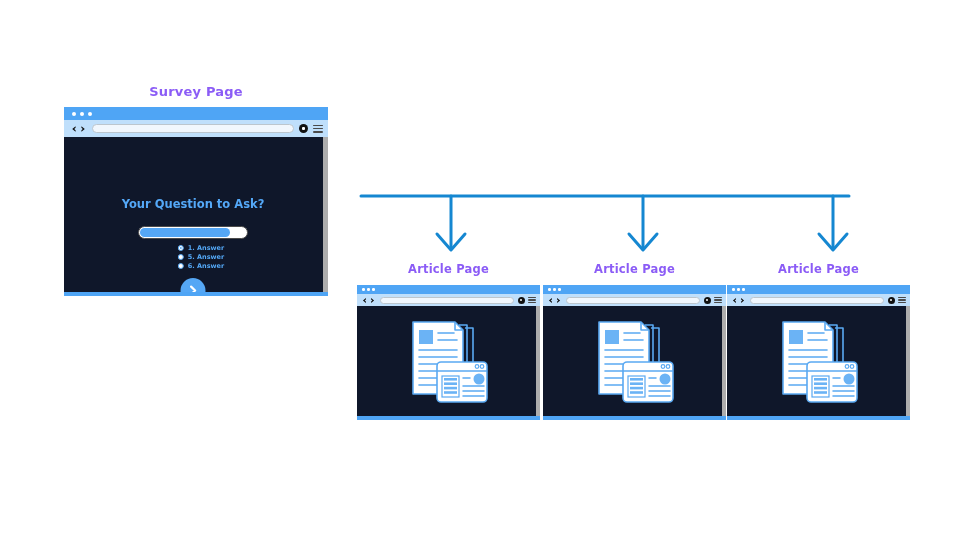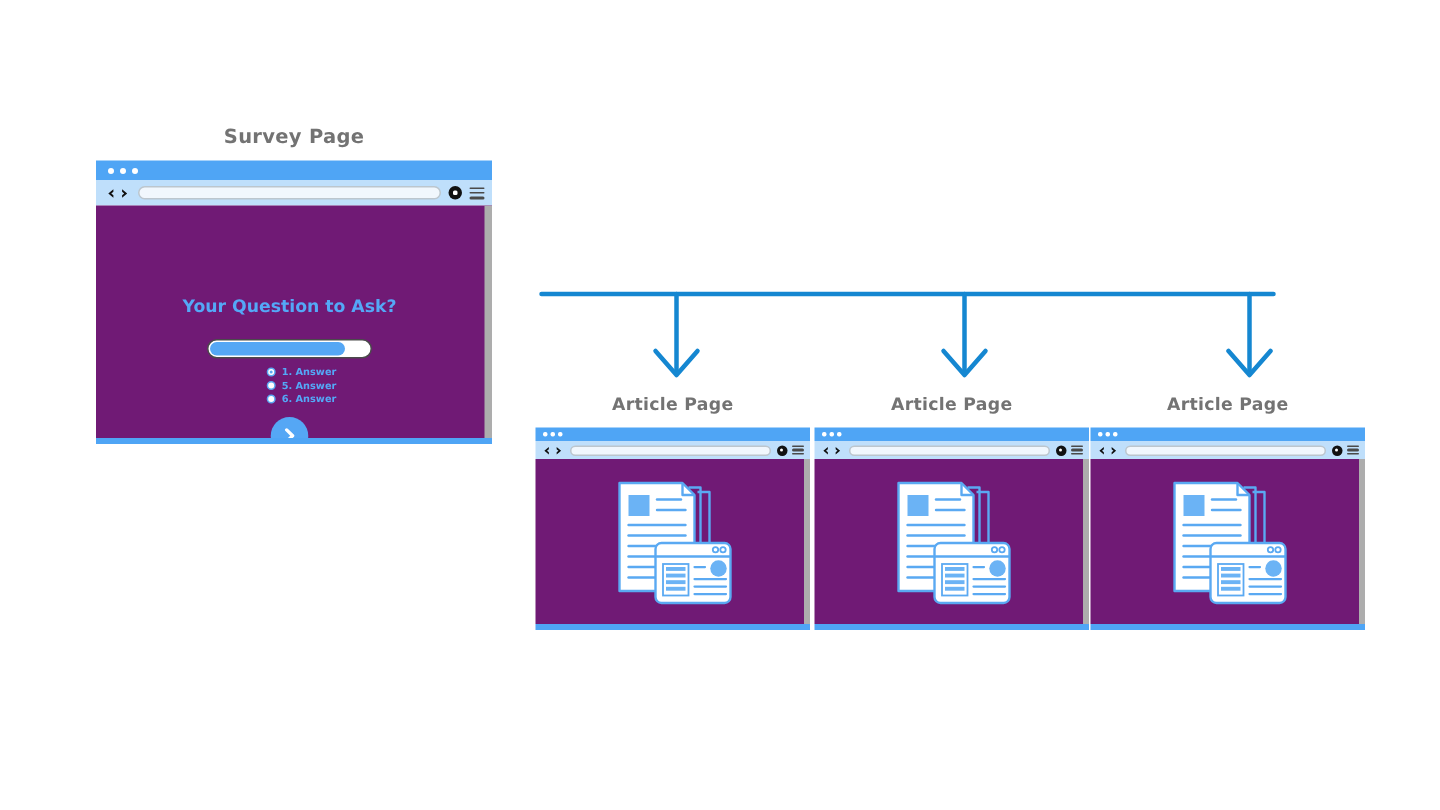--- a/index.html
+++ b/index.html
@@ -78,41 +78,41 @@
     flex-direction: column;
     justify-content: space-between;
   }
   .hamburger span {
     display: block;
     background: #4a4a4a;
     border-radius: 1px;
   }
   .win-body {
     position: relative;
-    background: #701a75;
+    background: #0f172a;
     overflow: hidden;
     box-sizing: border-box;
   }
   .scrollbar {
     position: absolute;
     top: 0;
     right: 0;
     bottom: 0;
     background: #ADADAD;
   }
   .win-footer {
     background: #4FA5F5;
     box-sizing: border-box;
   }
 
   
   .page-title {
     position: absolute;
     text-align: center;
-    color: #737373;
+    color: #8b5cf6;
     font-weight: bold;
     letter-spacing: 0.2px;
     white-space: nowrap;
   }
 
   
   #survey-window {
     left: 64px;
     top: 107px;
     width: 264px;

